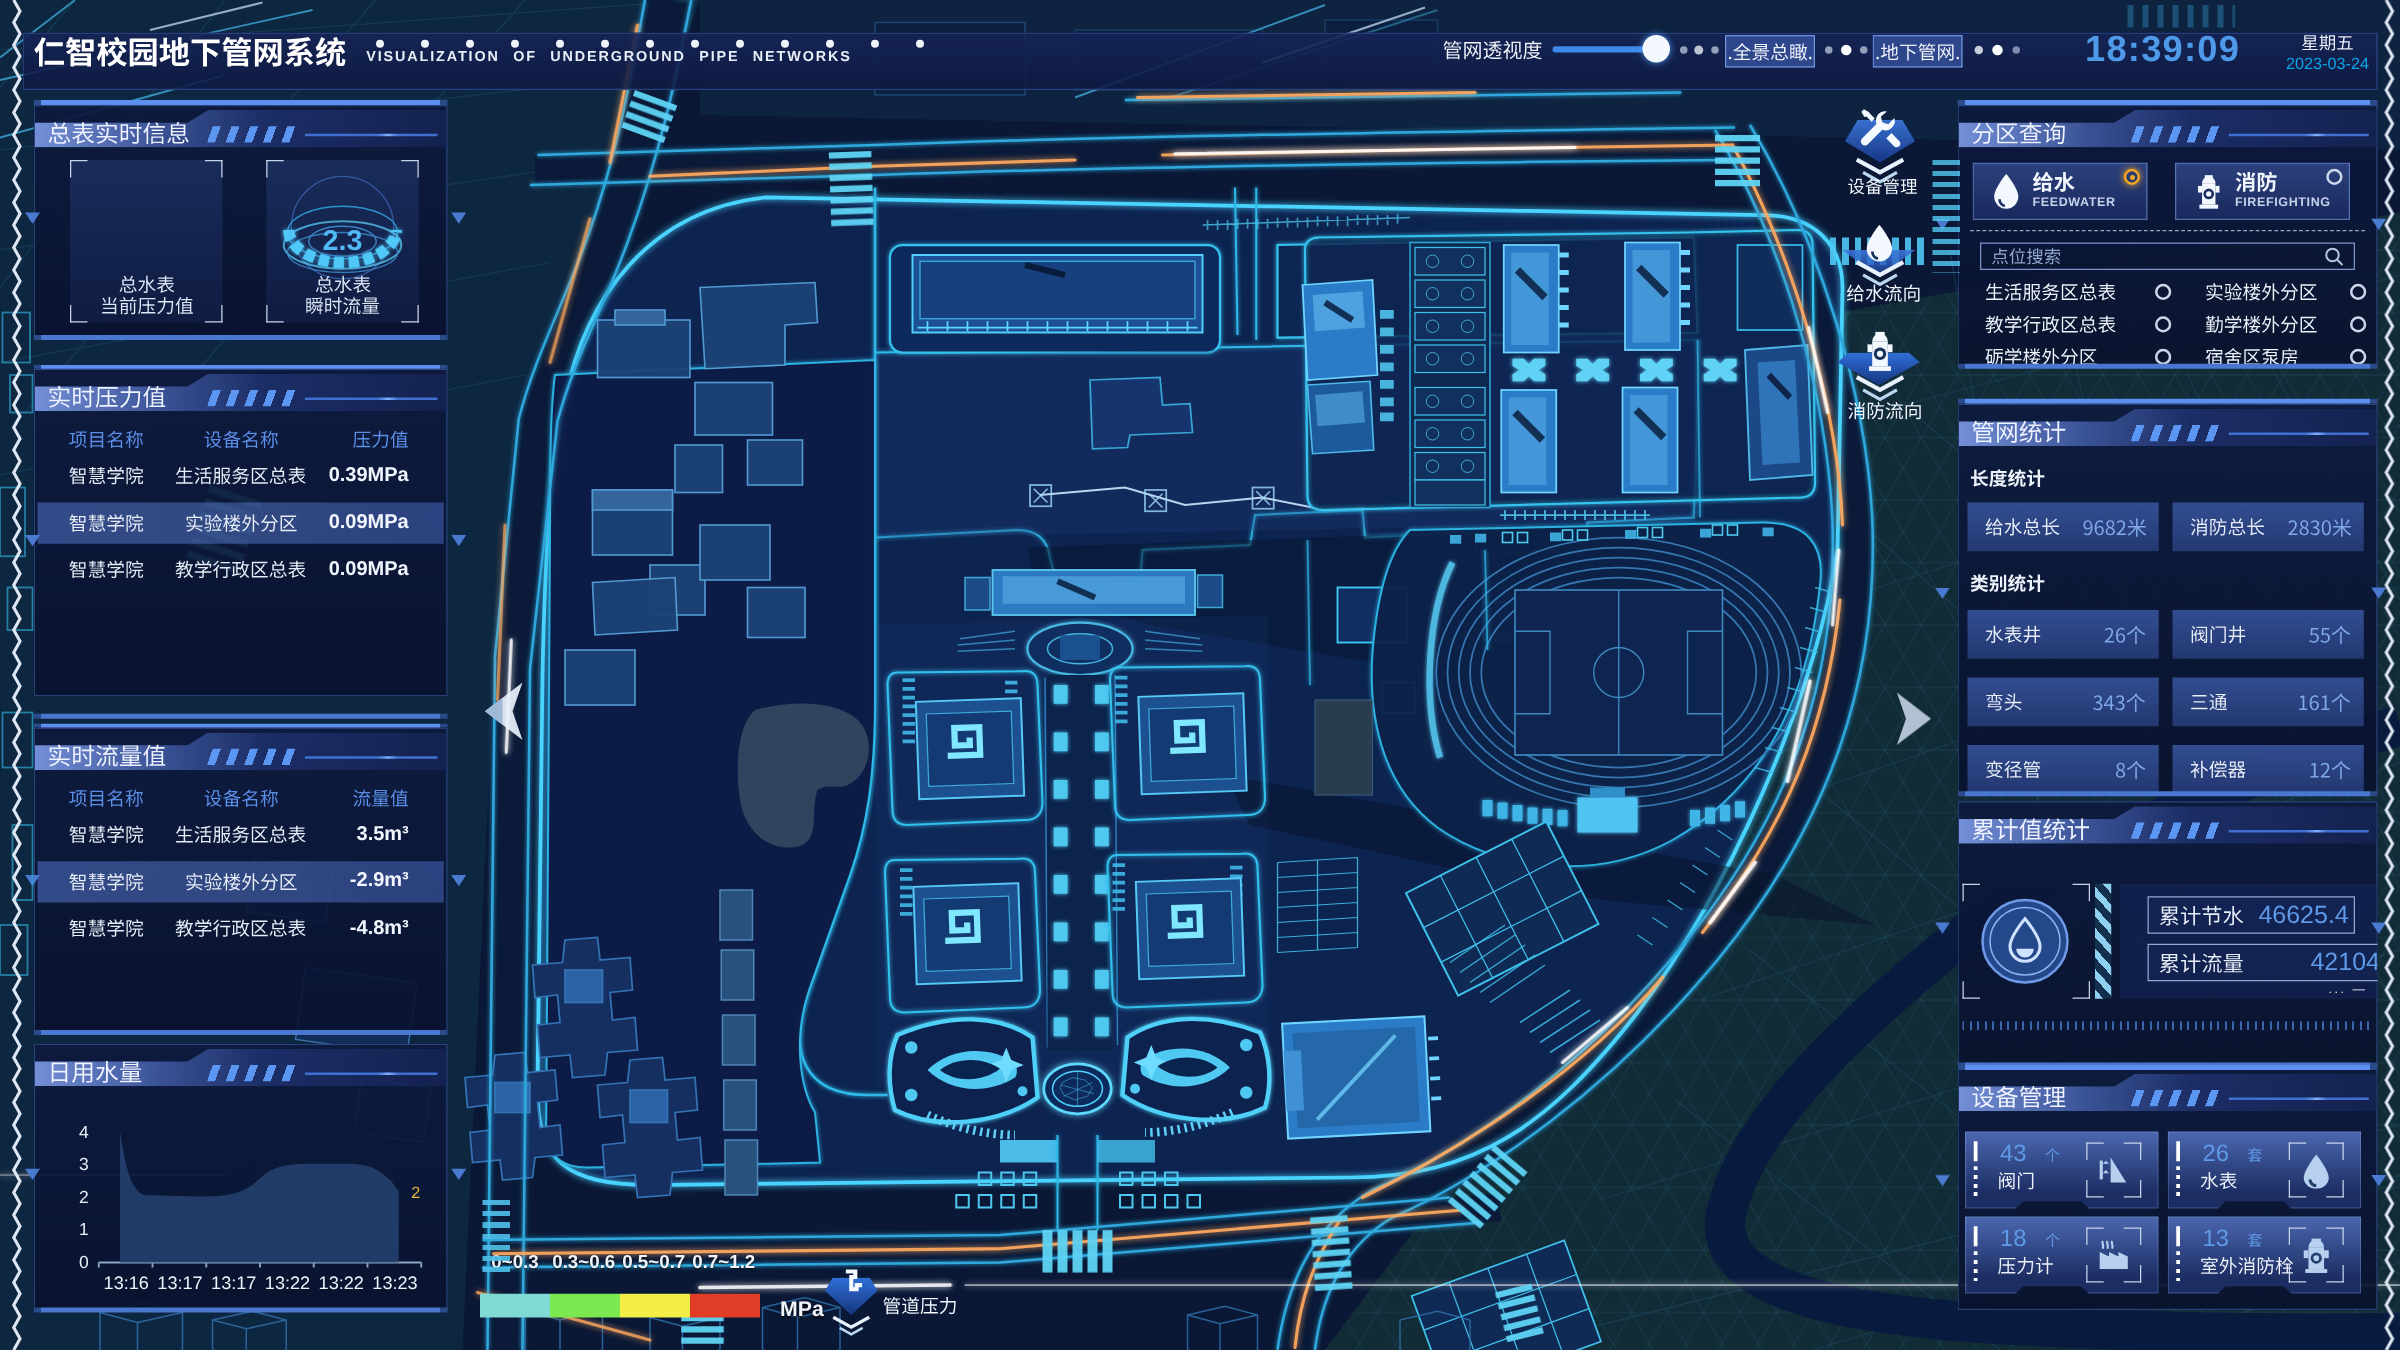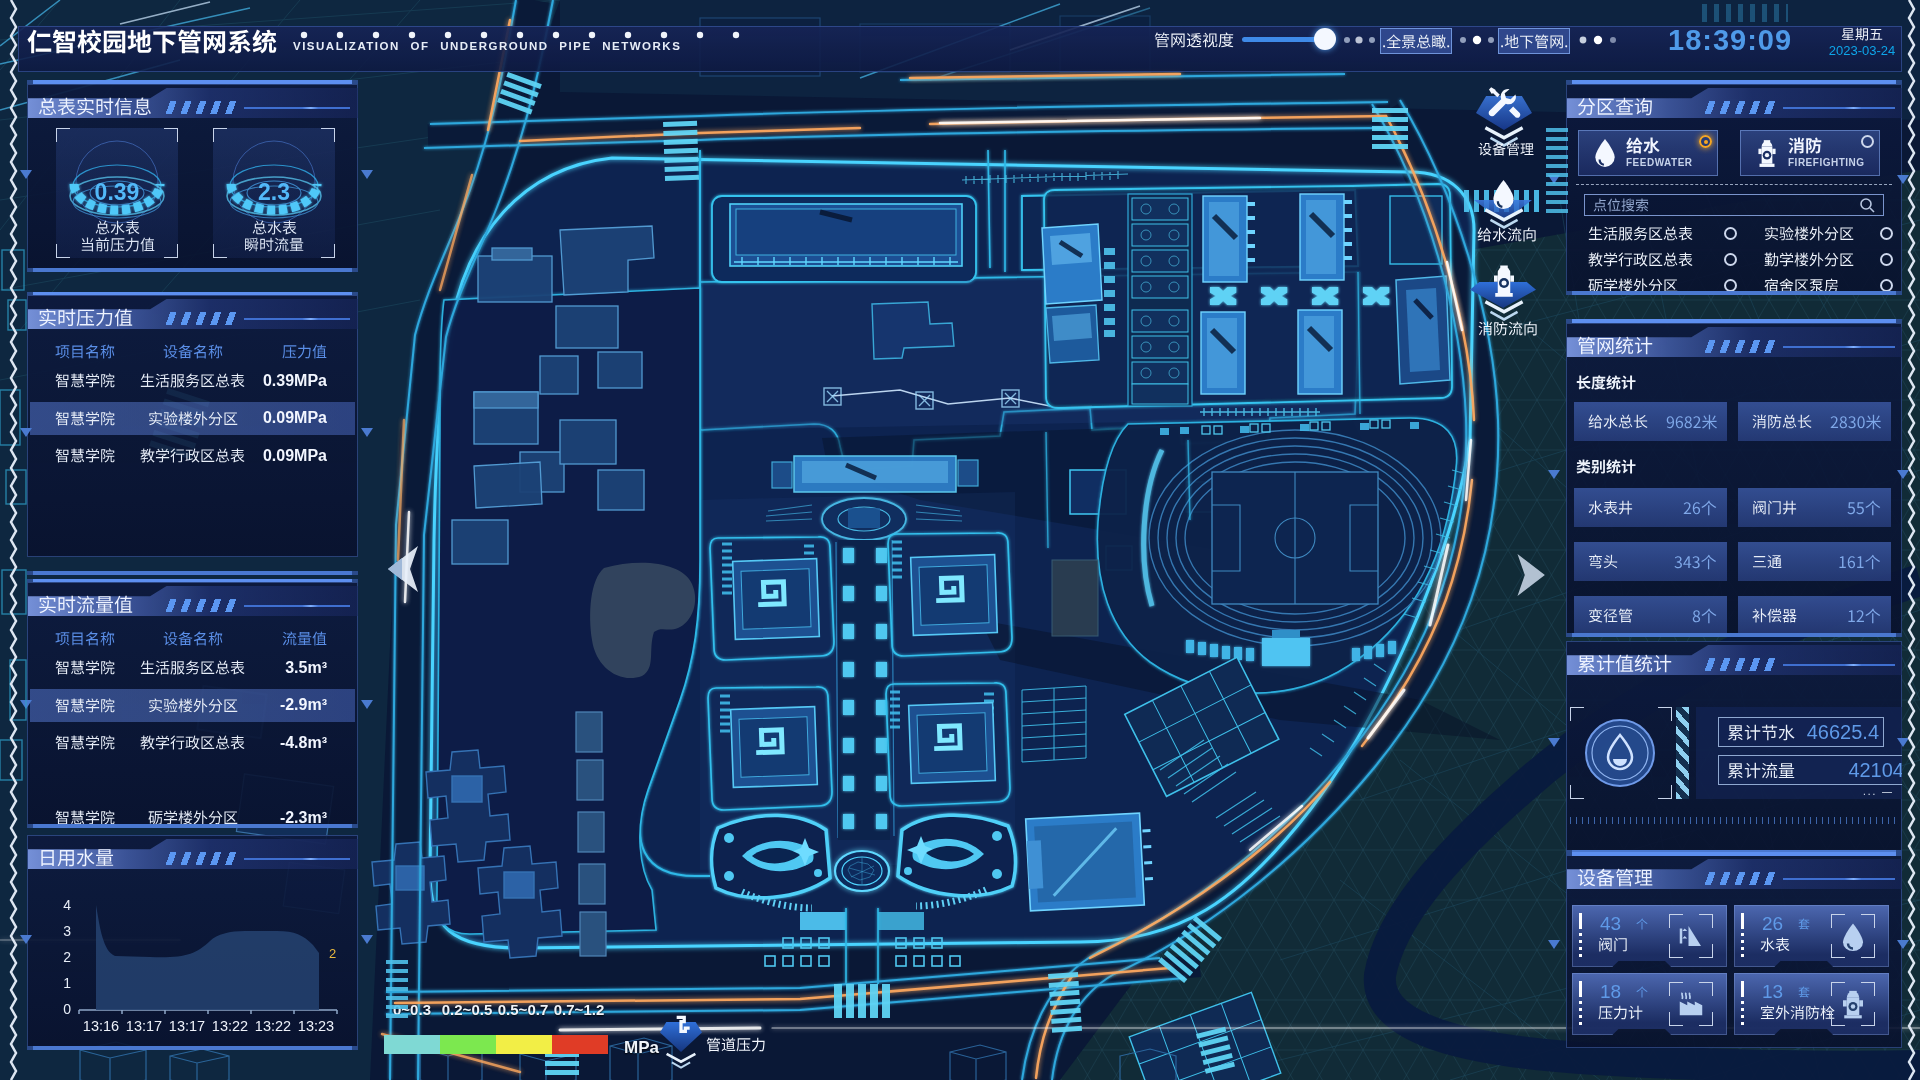--- a/index.html
+++ b/index.html
@@ -799,29 +799,20 @@
             </g>
           </svg>
         </div>
 <div class="slashes"></div>
 <div class="tline"></div>
 </div>
 
 <div class="abs gaugebox" style="left:29px;top:44px">
         <div class="cb"></div>
         <div class="cb2"></div>
-        <div class="abs" style="left:0;top:8px"><svg width="122" height="100" viewBox="0 0 122 100">
-<circle cx="61" cy="46" r="41" fill="none" stroke="#3a5fa8" stroke-width="1" opacity="0.9"></circle>
-<ellipse cx="61" cy="50" rx="44" ry="21" fill="none" stroke="#2e9fd8" stroke-width="1.2" opacity="0.9"></ellipse>
-<ellipse cx="61" cy="60" rx="47" ry="19" fill="none" stroke="#58c8f0" stroke-width="1.6" opacity="0.75"></ellipse>
-<ellipse cx="61" cy="66" rx="44" ry="16" fill="none" stroke="#3f8fd0" stroke-width="1.1" opacity="0.8"></ellipse>
-<path d="M18,48 A43,26 0 1 0 104,48" fill="none" stroke="#4fc8f8" stroke-width="9" stroke-dasharray="8 4" filter="url(#pglow)"></path>
-<ellipse cx="61" cy="57" rx="27" ry="12" fill="none" stroke="#3f8fd0" stroke-width="1.1" opacity="0.9"></ellipse>
-<text x="61" y="64" text-anchor="middle" font-family="Liberation Sans" font-size="23" font-weight="bold" fill="#52b8f8">0.39</text>
-          </svg></div>
         <div class="abs" style="left:0;top:92px;width:122px;display:flex;justify-content:center">
           <svg class="zt " width="45.0" height="15" viewBox="0 -880 3000 1000">
             <g transform="scale(1,-1)" fill="#dde6f5">
               <use href="#g603br" x="0"></use>
               <use href="#g6c34r" x="1000"></use>
               <use href="#g8868r" x="2000"></use>
             </g>
           </svg>
         </div>
         <div class="abs" style="left:0;top:109px;width:122px;display:flex;justify-content:center">
@@ -1119,45 +1110,20 @@
               <use href="#g5b66r" x="1000"></use>
               <use href="#g884cr" x="2000"></use>
               <use href="#g653fr" x="3000"></use>
               <use href="#g533ar" x="4000"></use>
               <use href="#g603br" x="5000"></use>
               <use href="#g8868r" x="6000"></use>
             </g>
           </svg>
         </div>
         <div class="tc3">-4.8m³</div>
-      </div>
-      <div class="trow" style="top:219.0px">
-        <div class="tc1">
-          <svg class="zt " width="60.0" height="15" viewBox="0 -880 4000 1000">
-            <g transform="scale(1,-1)" fill="#e8eef8">
-              <use href="#g667ar" x="0"></use>
-              <use href="#g6167r" x="1000"></use>
-              <use href="#g5b66r" x="2000"></use>
-              <use href="#g9662r" x="3000"></use>
-            </g>
-          </svg>
-        </div>
-        <div class="tc2">
-          <svg class="zt " width="90.0" height="15" viewBox="0 -880 6000 1000">
-            <g transform="scale(1,-1)" fill="#e8eef8">
-              <use href="#g783ar" x="0"></use>
-              <use href="#g5b66r" x="1000"></use>
-              <use href="#g697cr" x="2000"></use>
-              <use href="#g5916r" x="3000"></use>
-              <use href="#g5206r" x="4000"></use>
-              <use href="#g533ar" x="5000"></use>
-            </g>
-          </svg>
-        </div>
-        <div class="tc3">-2.3m³</div>
       </div>
     </div>
     <div class="hb" style="left:27px;top:824px;width:331px;background:linear-gradient(90deg,#2a4a8a 0 6px,#4a78d0 6px calc(100% - 6px),#2a4a8a calc(100% - 6px))"></div>
 <div class="panel" style="left:27px;top:835px;width:331px;height:213px;overflow:hidden">
 <div class="tbar" style="width:330px">
 <div class="tbg"></div>
 <div class="ttxt">
           <svg class="zt " width="76.0" height="19" viewBox="0 -880 4000 1000">
             <g transform="scale(1,-1)" fill="#eef3ff">
               <use href="#g65e5r" x="0"></use>
@@ -1869,21 +1835,21 @@
     <div class="scaret" style="left:1548px;top:175px"></div>
     <div class="scaret" style="left:1897px;top:175px"></div>
     <div class="scaret" style="left:1548px;top:470px"></div>
     <div class="scaret" style="left:1897px;top:470px"></div>
     <div class="scaret" style="left:1548px;top:738px"></div>
     <div class="scaret" style="left:1897px;top:738px"></div>
     <div class="scaret" style="left:1548px;top:940px"></div>
     <div class="scaret" style="left:1897px;top:940px"></div>
 
 <div class="legend-lab" style="left:384px">0~0.3</div>
-<div class="legend-lab" style="left:439px">0.2~0.5</div>
+<div class="legend-lab" style="left:439px">0.3~0.6</div>
 <div class="legend-lab" style="left:495px">0.5~0.7</div>
 <div class="legend-lab" style="left:551px">0.7~1.2</div>
 
 <div class="abs" style="left:384px;top:1035px;width:224px;height:19px;display:flex">
 <div style="flex:1;background:#7fd9d4"></div>
       <div style="flex:1;background:#7ce84f"></div>
       <div style="flex:1;background:#f2ee46"></div>
       <div style="flex:1;background:#e03c26"></div>
 </div>
 

